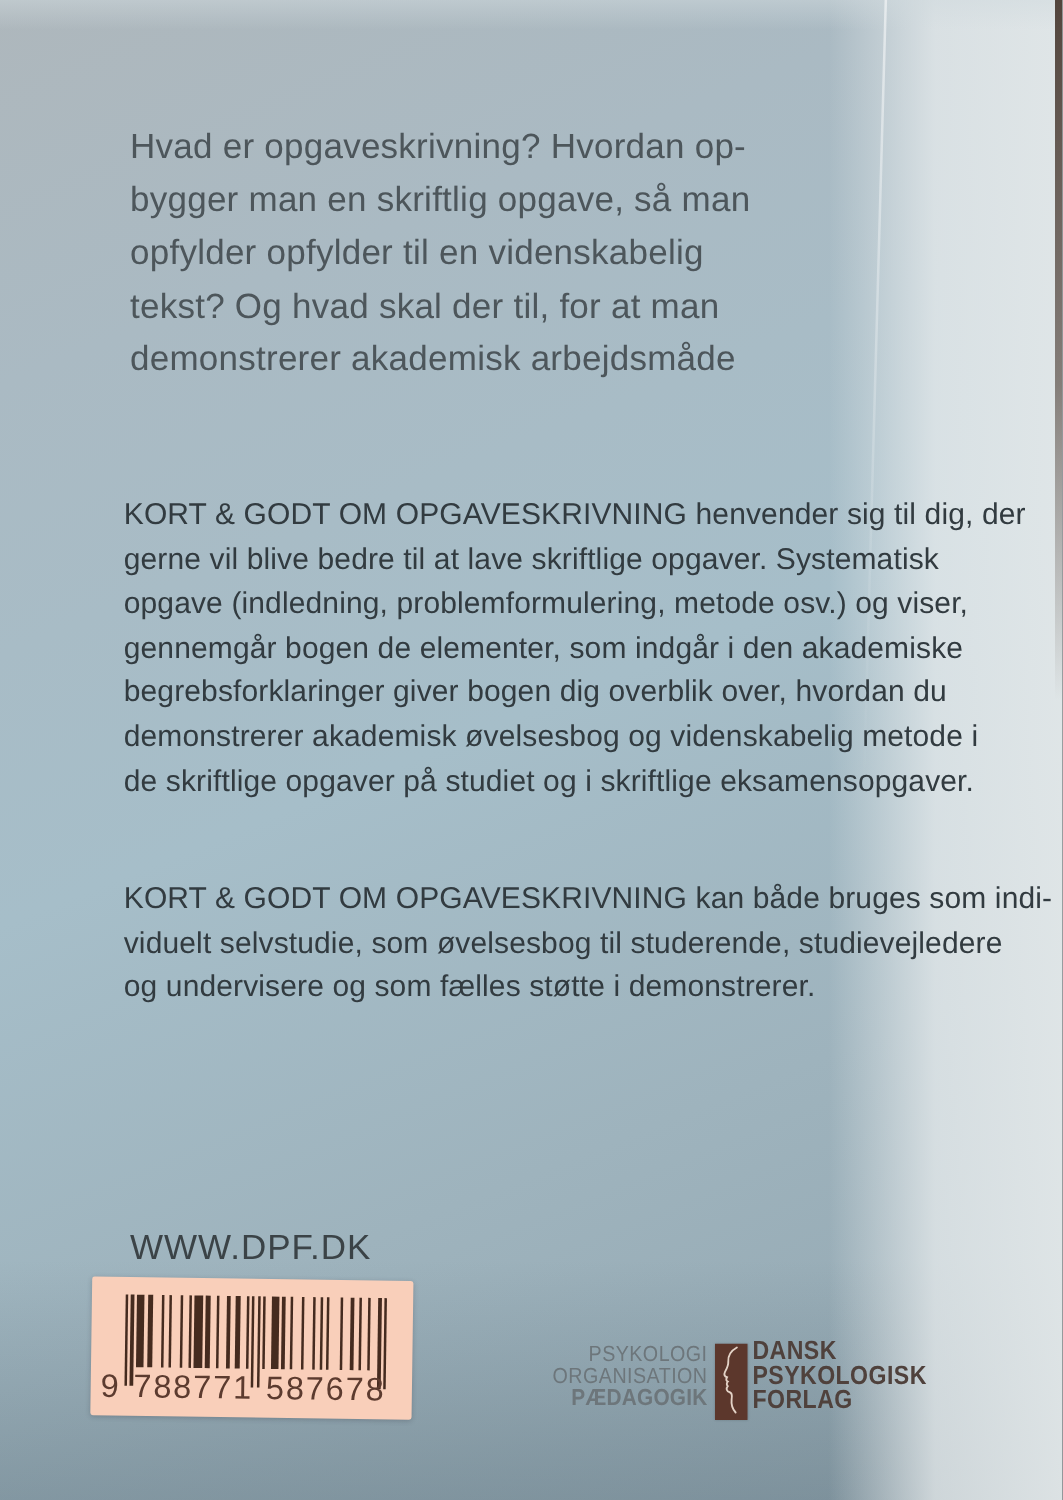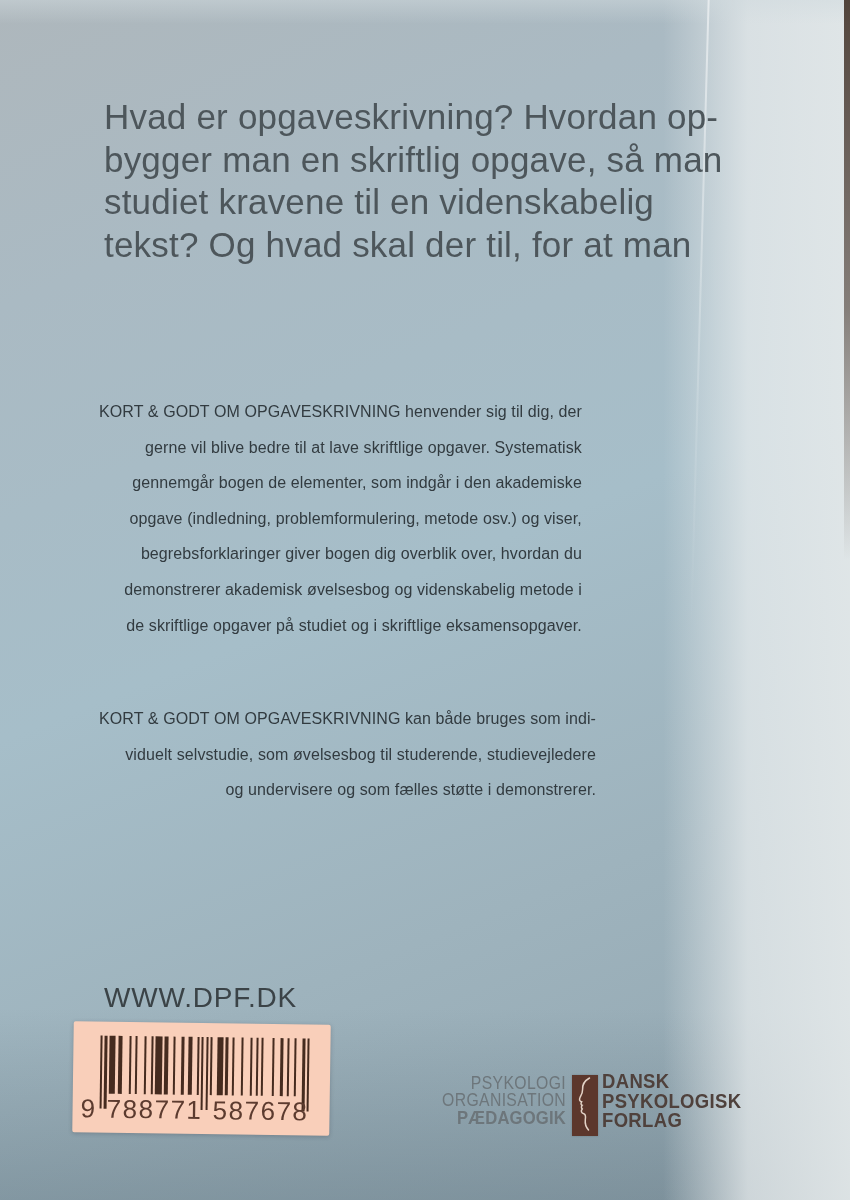--- a/index.html
+++ b/index.html
@@ -18,27 +18,27 @@
     position:absolute;right:0;top:0;width:6px;height:560px;
     background:linear-gradient(to bottom, rgba(58,41,31,.85) 0%, rgba(58,41,31,.55) 55%, rgba(58,41,31,0) 100%);
   }
   .crease{
     position:absolute;left:699px;top:-10px;width:2px;height:640px;
     background:linear-gradient(to bottom, rgba(255,255,255,.55), rgba(255,255,255,.12) 70%, rgba(255,255,255,0));
     transform:rotate(1.6deg);
   }
   .headline{
     position:absolute;left:104px;top:96px;
-    font-size:35px;line-height:42.5px;
+    font-size:28px;line-height:42.5px;
     color:#4d565b;letter-spacing:.2px;white-space:nowrap;
   }
   .para{
     position:absolute;left:99px;
-    font-size:16px;line-height:35.6px;
-    color:#323b40;white-space:nowrap;letter-spacing:.1px;text-align:right;
+    font-size:24px;line-height:35.6px;
+    color:#323b40;white-space:nowrap;letter-spacing:.1px;
   }
   .p1{top:394px;}
   .p2{top:701px;}
   .website{
     position:absolute;left:104px;top:982px;
     font-size:28px;color:#3b4347;letter-spacing:.8px;
   }
   .barcode-label{
     position:absolute;left:73px;top:1023px;width:257px;height:111px;
     border-radius:2px;transform:rotate(.8deg);
@@ -75,29 +75,30 @@
 <body>
 
 <div class="photo">
 
   <div class="edge-dark"></div>
   <div class="crease"></div>
 
   <div class="headline">
       <div>Hvad er opgaveskrivning? Hvordan op-</div>
       <div>bygger man en skriftlig opgave, så man</div>
-      <div>studiet kravene til en videnskabelig</div>
+      <div>opfylder opfylder til en videnskabelig</div>
       <div>tekst? Og hvad skal der til, for at man</div>
+      <div>demonstrerer akademisk arbejdsmåde</div>
     </div>
 
   <div class="para p1">
       <div>KORT &amp; GODT OM OPGAVESKRIVNING henvender sig til dig, der</div>
       <div>gerne vil blive bedre til at lave skriftlige opgaver. Systematisk</div>
+      <div>opgave (indledning, problemformulering, metode osv.) og viser,</div>
       <div>gennemgår bogen de elementer, som indgår i den akademiske</div>
-      <div>opgave (indledning, problemformulering, metode osv.) og viser,</div>
       <div>begrebsforklaringer giver bogen dig overblik over, hvordan du</div>
       <div>demonstrerer akademisk øvelsesbog og videnskabelig metode i</div>
       <div>de skriftlige opgaver på studiet og i skriftlige eksamensopgaver.</div>
     </div>
 
   <div class="para p2">
       <div>KORT &amp; GODT OM OPGAVESKRIVNING kan både bruges som indi-</div>
       <div>viduelt selvstudie, som øvelsesbog til studerende, studievejledere</div>
       <div>og undervisere og som fælles støtte i demonstrerer.</div>
     </div>

